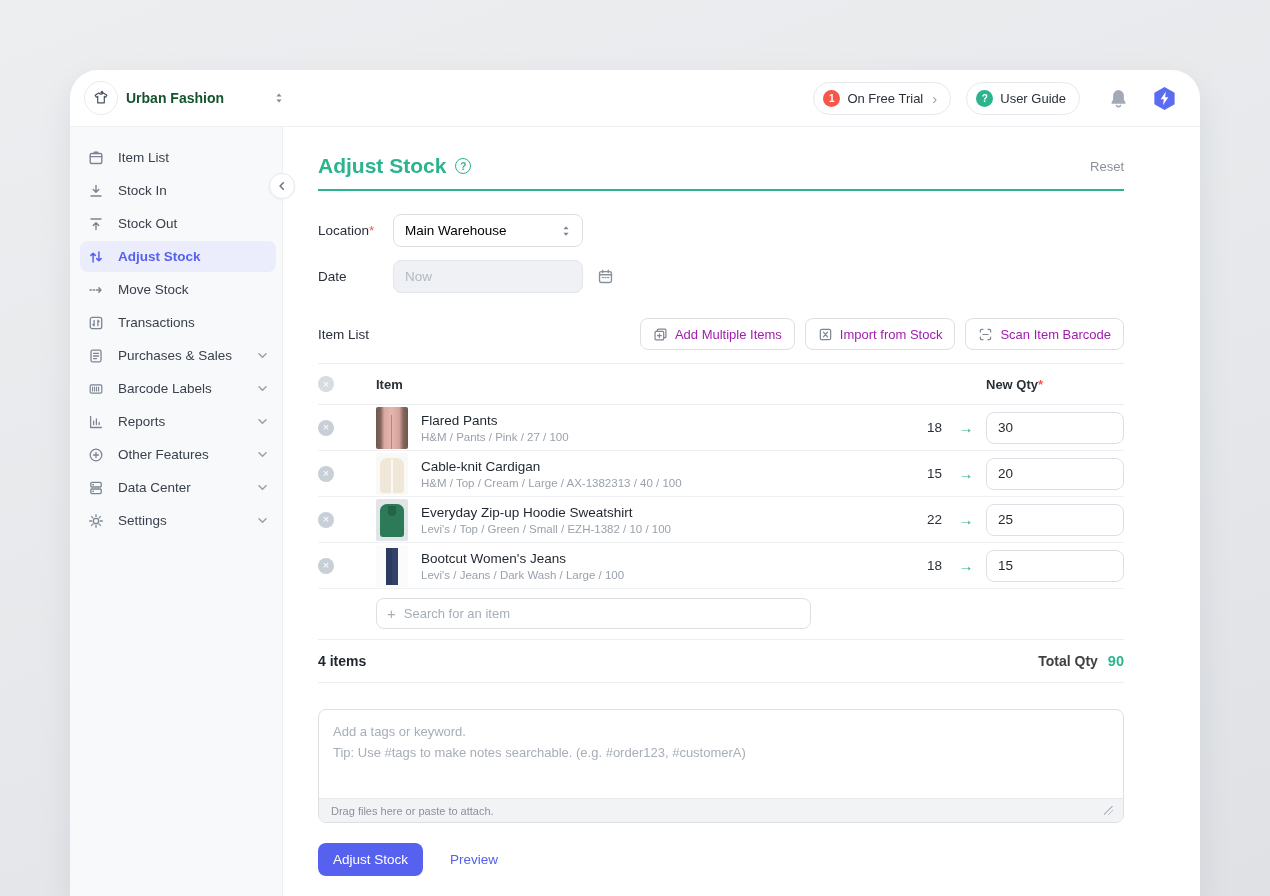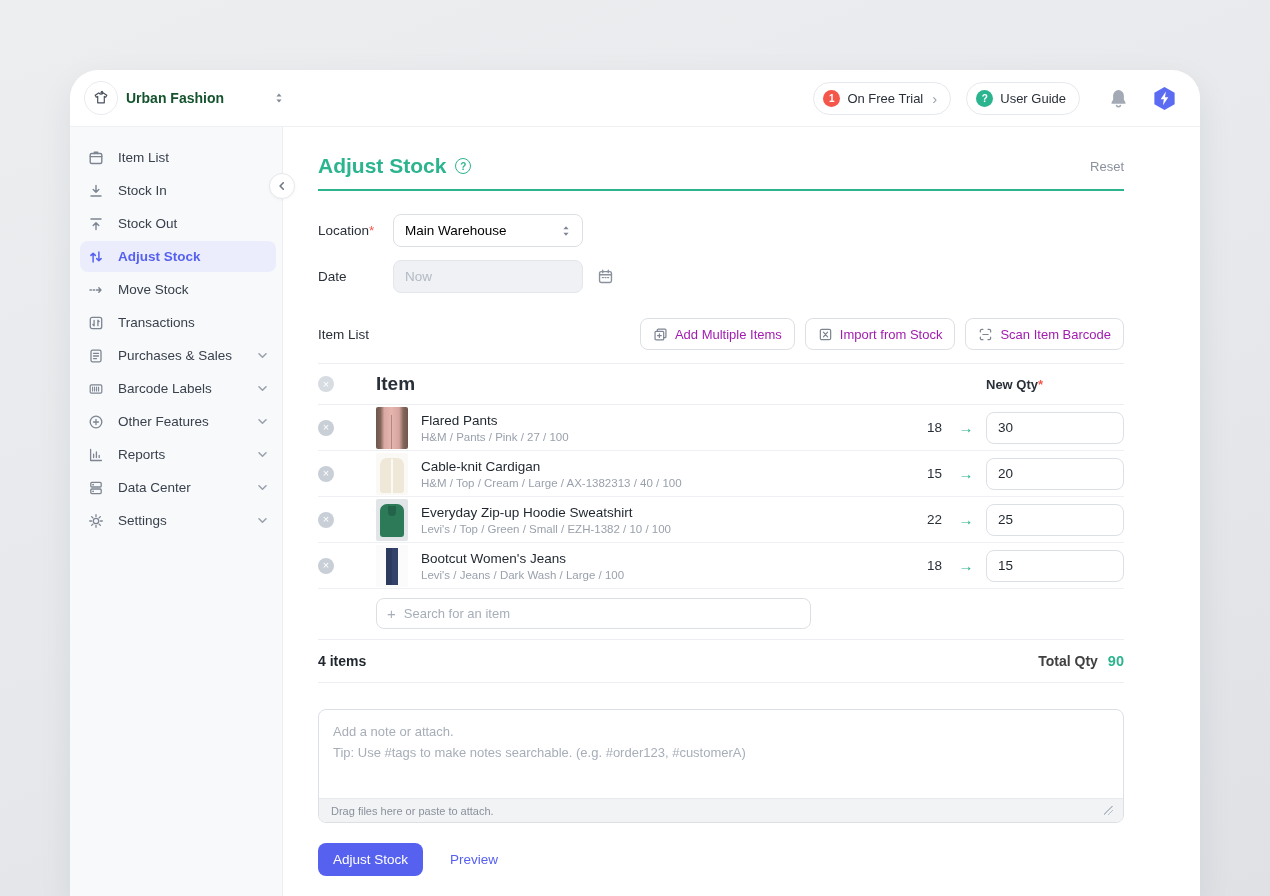--- a/index.html
+++ b/index.html
@@ -77,21 +77,21 @@
   .il-label { font-size:13.5px; color:#2A3039; }
   .il-buttons { margin-left:auto; display:flex; gap:10px; }
   .tool-btn { height:32px; border:1px solid #DCE0E5; border-radius:8px; background:#fff;
     display:flex; align-items:center; gap:7px; padding:0 12px; font-size:13px;
     color:#a21caf; cursor:pointer; font-family:"Liberation Sans", sans-serif; }
   .tool-btn .ticon { display:flex; color:#7D8593; }
   .tbl { border-top:1px solid #ECEEF1; }
   .tbl-grid { display:grid; grid-template-columns:16px minmax(0,1fr) 60px 40px 138px;
     align-items:center; }
   .tbl-head { height:41px; border-bottom:1px solid #ECEEF1; }
-  .th-item { padding-left:42px; font-size:19px; font-weight:bold; color:#2A3039; }
+  .th-item { padding-left:42px; font-size:13px; font-weight:bold; color:#2A3039; }
   .th-qty { font-size:13px; font-weight:bold; color:#2A3039; }
   .x-circle { width:16px; height:16px; border-radius:50%; background:#C9CFD7; color:#fff;
     font-size:11px; line-height:1; display:flex; align-items:center; justify-content:center;
     cursor:pointer; }
   .x-circle.dim { background:#D7DCE2; }
   .item-row { height:46px; border-bottom:1px solid #EEF0F3; }
   .item-cell { display:flex; align-items:center; padding-left:42px; gap:13px; min-width:0; }
   .thumb { width:32px; height:42px; border-radius:2px; position:relative; overflow:hidden;
     flex:0 0 32px; }
   .thumb-pants { background:linear-gradient(90deg,#6E564C 0%,#83655A 14%,#D9A8A2 26%,#E5B5AE 48%,#D6A49E 72%,#83655A 86%,#6E564C 100%); }
@@ -284,40 +284,40 @@
         <span class="chev">
           <svg width="11" height="11" viewBox="0 0 10 10" fill="none" stroke="#9AA1AC" stroke-width="1.4" stroke-linecap="round" stroke-linejoin="round">
               <path d="M1.8 3.4 5 6.6l3.2-3.2"></path>
             </svg>
         </span>
       </div>
 
       <div class="side-item">
         <span class="side-icon">
           <svg width="16" height="16" viewBox="0 0 16 16" fill="none" stroke="currentColor" stroke-width="1.3" stroke-linecap="round" stroke-linejoin="round">
-              <circle cx="8" cy="8" r="5.8"></circle>
-              <path d="M8 5.5v5M5.5 8h5"></path>
-            </svg>
-        </span>
-        <span class="lbl">Other Features</span>
+              <path d="M2.6 2.5v11h10.8"></path>
+              <path d="M5.6 10.6V7.2M8.4 10.6V4.9M11.2 10.6V8.4"></path>
+            </svg>
+        </span>
+        <span class="lbl">Reports</span>
         <span class="chev">
           <svg width="11" height="11" viewBox="0 0 10 10" fill="none" stroke="#9AA1AC" stroke-width="1.4" stroke-linecap="round" stroke-linejoin="round">
               <path d="M1.8 3.4 5 6.6l3.2-3.2"></path>
             </svg>
         </span>
       </div>
 
       <div class="side-item">
         <span class="side-icon">
           <svg width="16" height="16" viewBox="0 0 16 16" fill="none" stroke="currentColor" stroke-width="1.3" stroke-linecap="round" stroke-linejoin="round">
-              <path d="M2.6 2.5v11h10.8"></path>
-              <path d="M5.6 10.6V7.2M8.4 10.6V4.9M11.2 10.6V8.4"></path>
-            </svg>
-        </span>
-        <span class="lbl">Reports</span>
+              <circle cx="8" cy="8" r="5.8"></circle>
+              <path d="M8 5.5v5M5.5 8h5"></path>
+            </svg>
+        </span>
+        <span class="lbl">Other Features</span>
         <span class="chev">
           <svg width="11" height="11" viewBox="0 0 10 10" fill="none" stroke="#9AA1AC" stroke-width="1.4" stroke-linecap="round" stroke-linejoin="round">
               <path d="M1.8 3.4 5 6.6l3.2-3.2"></path>
             </svg>
         </span>
       </div>
 
       <div class="side-item">
         <span class="side-icon">
           <svg width="16" height="16" viewBox="0 0 16 16" fill="none" stroke="currentColor" stroke-width="1.3" stroke-linecap="round" stroke-linejoin="round">
@@ -502,21 +502,21 @@
 
           <div class="summary-row">
             <span class="items-count">4 items</span>
             <span class="total-label">Total Qty</span>
             <span class="total-value">90</span>
           </div>
         </div>
 
         <div class="note-box">
           <div class="note-ph">
-            <div>Add a note or attach.</div>
+            <div>Add a tags or keyword.</div>
             <div>Tip: Use #tags to make notes searchable. (e.g. #order123, #customerA)</div>
           </div>
           <div class="attach-strip">
             <span>Drag files here or paste to attach.</span>
             <span class="resize-grip"></span>
           </div>
         </div>
 
         <div class="actions-row">
           <button class="primary-btn">Adjust Stock</button>

